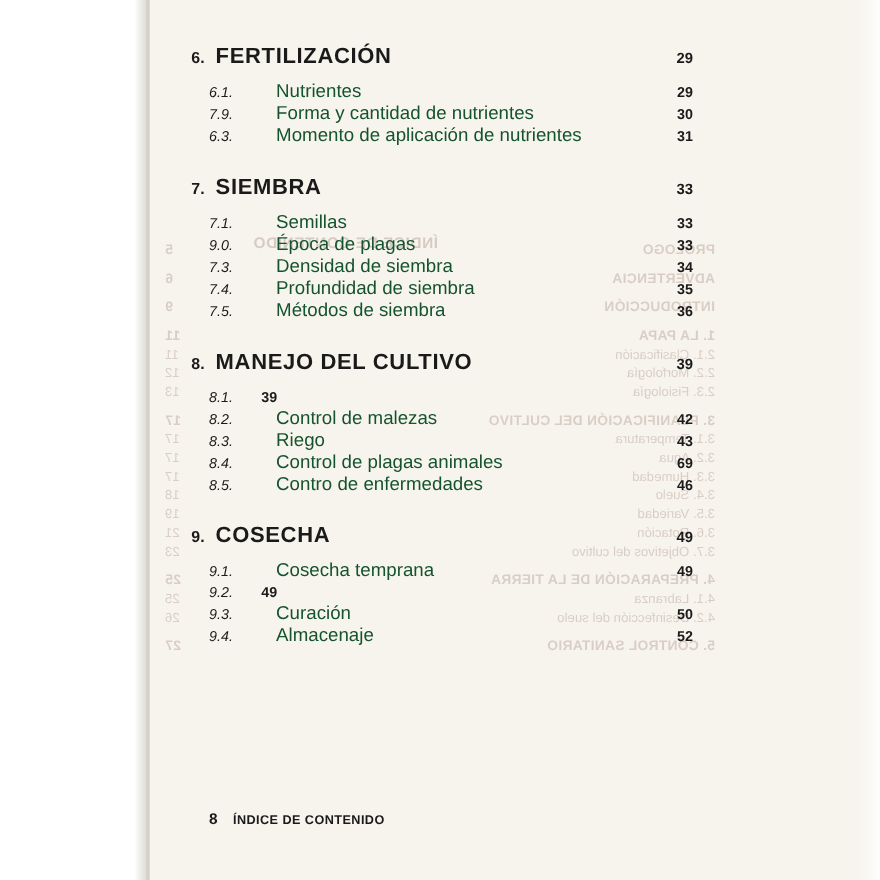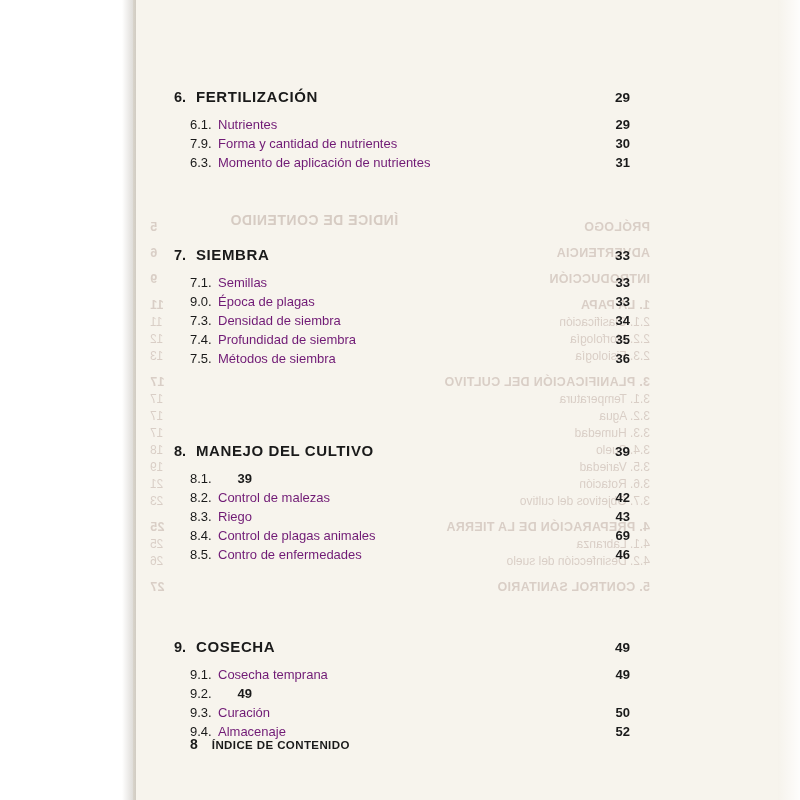--- a/index.html
+++ b/index.html
@@ -103,24 +103,23 @@
     width: 26px;
     text-align: right;
     font-weight: bold;
     font-size: 14.5px;
     color: #1a1a1a;
   }
   .chapter .title {
     flex: 1;
     padding-left: 10px;
     font-weight: bold;
-    font-size: 15px;
+    font-size: 20px;
     letter-spacing: 0.6px;
     color: #1a1a1a;
-    margin-top: 48px;
   }
   .chapter .pg {
     font-weight: bold;
     font-size: 13.5px;
     color: #1a1a1a;
     width: 34px;
     text-align: right;
   }
 
   
@@ -128,25 +127,27 @@
     display: flex;
     align-items: baseline;
     line-height: 19px;
   }
   .sub .num {
     width: 58px;
     padding-left: 30px;
     box-sizing: border-box;
     font-size: 13px;
     color: #1a1a1a;
+    font-style: italic;
   }
   .sub .title {
     flex: 1;
-    font-size: 13px;
-    color: #701a75;
+    font-size: 17px;
+    color: #14532d;
+    margin-left: 33px;
   }
   .sub .pg {
     font-weight: bold;
     font-size: 13px;
     color: #1a1a1a;
     width: 34px;
     text-align: right;
   }
 
   .first-chapter { margin-top: 0; }

